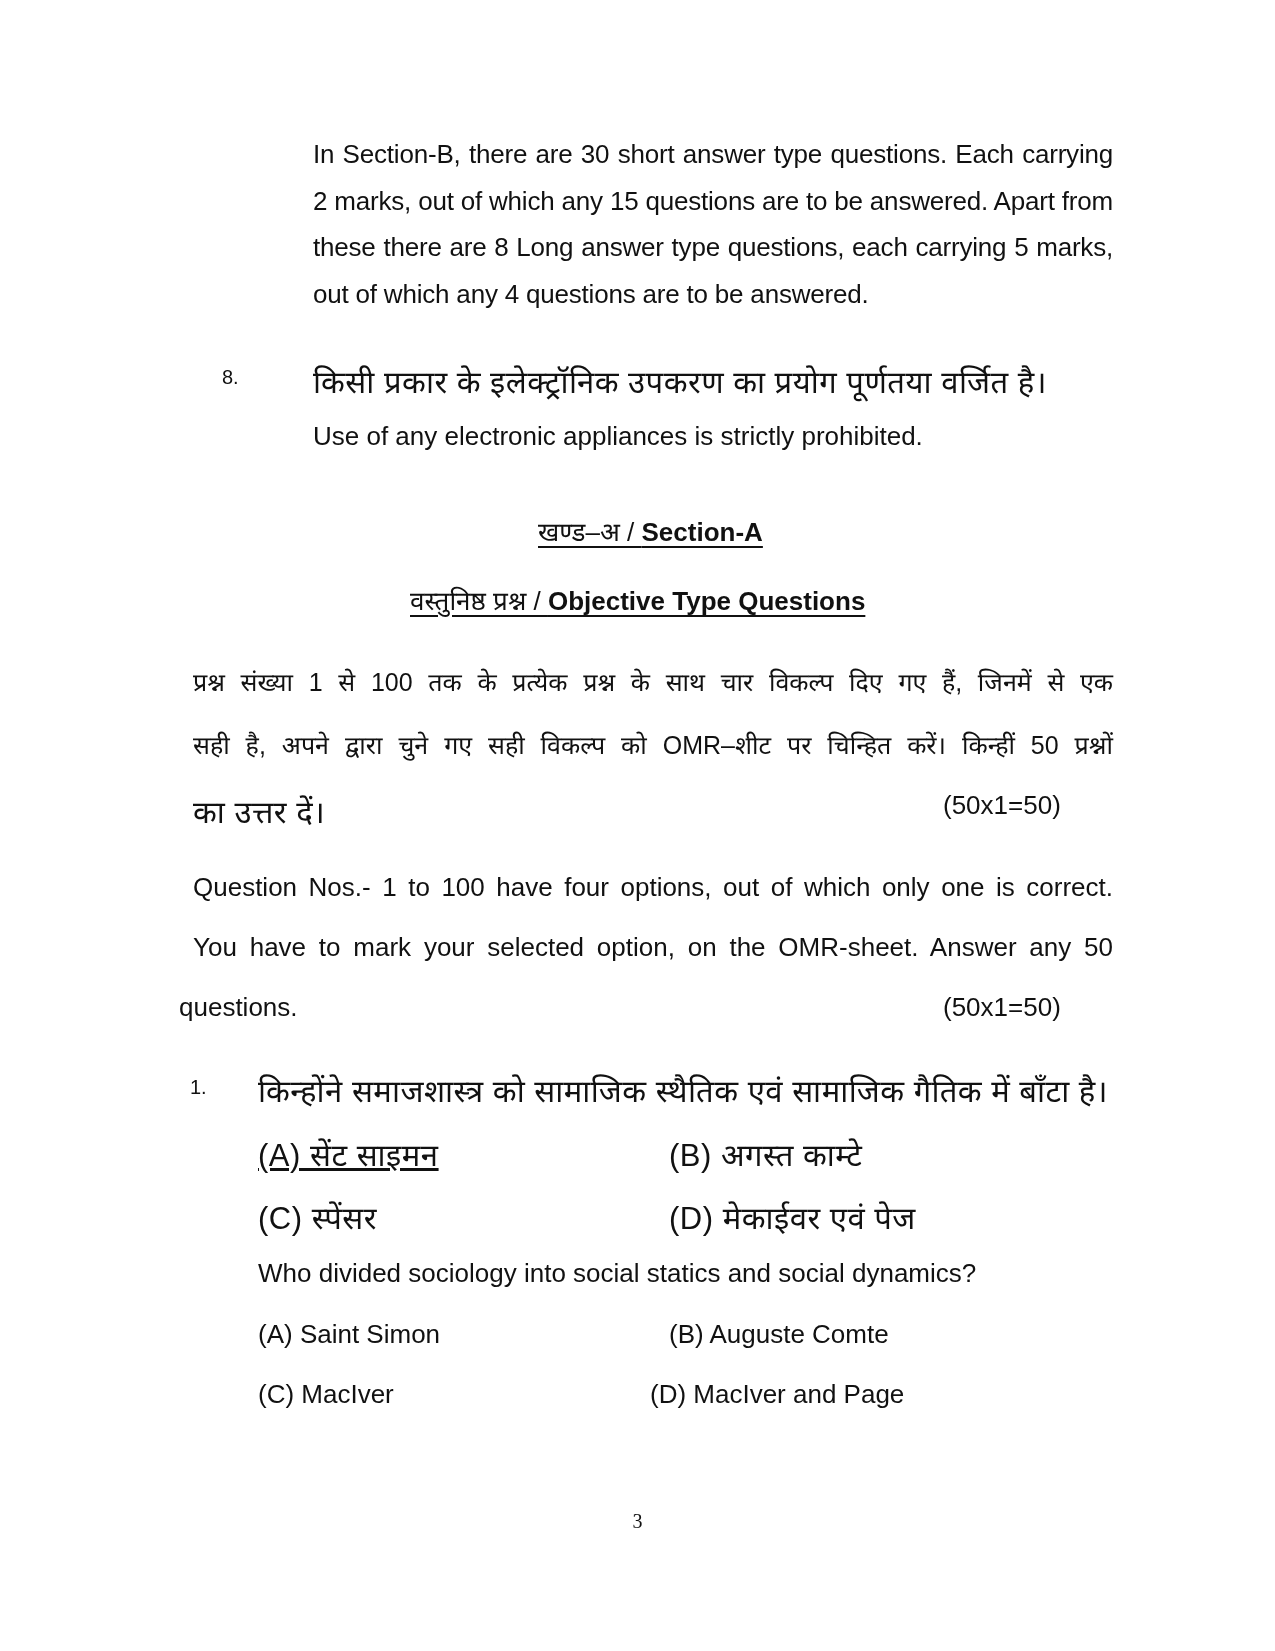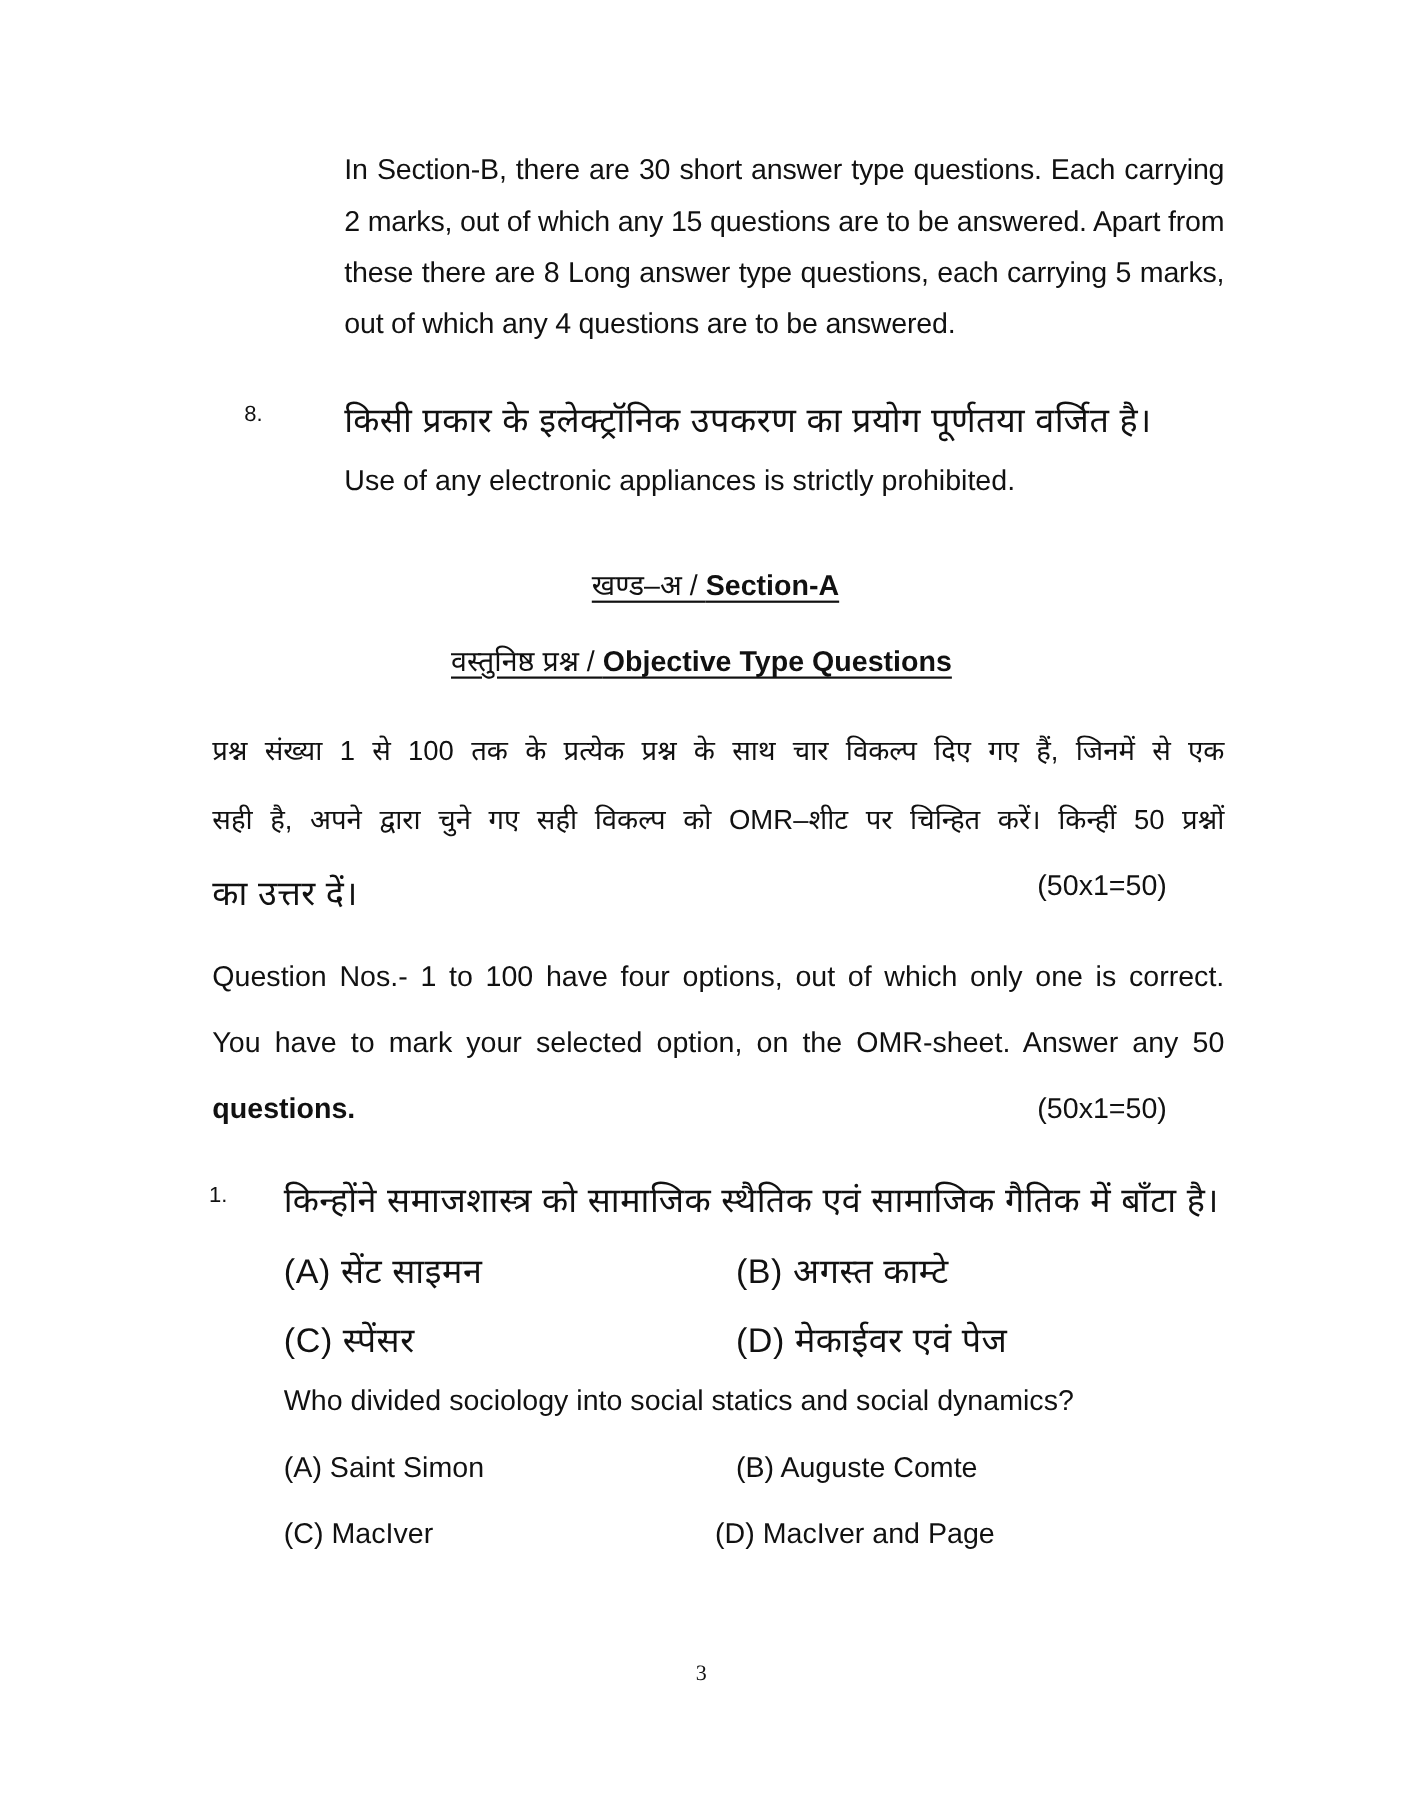--- a/index.html
+++ b/index.html
@@ -49,27 +49,27 @@
   <span class="hi-part">वस्तुनिष्ठ प्रश्न / </span><span>Objective Type Questions</span>
 </div>
 
 <div class="abs just" style="top:664px;">प्रश्न संख्या 1 से 100 तक के प्रत्येक प्रश्न के साथ चार विकल्प दिए गए हैं, जिनमें से एक</div>
 <div class="abs just" style="top:727px;">सही है, अपने द्वारा चुने गए सही विकल्प को OMR–शीट पर चिन्हित करें। किन्हीं 50 प्रश्नों</div>
 <div class="abs hi" style="left:193px; top:790px;">का उत्तर दें।</div>
 <div class="abs right-mark" style="left:943px; top:790px;">(50x1=50)</div>
 
 <div class="abs just" style="top:872px; font-size:26px;">Question Nos.- 1 to 100 have four options, out of which only one is correct.</div>
 <div class="abs just" style="top:932px; font-size:26px;">You have to mark your selected option, on the OMR-sheet. Answer any 50</div>
-<div class="abs line" style="left:193px; top:992px;font-weight:bold;">questions.</div>
+<div class="abs line" style="left:179px; top:992px;">questions.</div>
 <div class="abs right-mark" style="left:943px; top:992px;">(50x1=50)</div>
 
 <div class="abs num" style="left:190px; top:1076px;">1.</div>
 <div class="abs hi" style="left:258px; top:1069px;">किन्होंने समाजशास्त्र को सामाजिक स्थैतिक एवं सामाजिक गैतिक में बाँटा है।</div>
 
-<div class="abs hi" style="left:258px; top:1133px;">(A) सेंट साइमन</div>
+<div class="abs hi" style="left:258px; top:1133px;text-decoration:underline;">(A) सेंट साइमन</div>
 <div class="abs hi" style="left:669px; top:1133px;">(B) अगस्त काम्टे</div>
 <div class="abs hi" style="left:258px; top:1196px;">(C) स्पेंसर</div>
 <div class="abs hi" style="left:669px; top:1196px;">(D) मेकाईवर एवं पेज</div>
 
 <div class="abs line" style="left:258px; top:1258px;">Who divided sociology into social statics and social dynamics?</div>
 
 <div class="abs line" style="left:258px; top:1319px;">(A) Saint Simon</div>
 <div class="abs line" style="left:669px; top:1319px;">(B) Auguste Comte</div>
 <div class="abs line" style="left:258px; top:1379px;">(C) MacIver</div>
 <div class="abs line" style="left:650px; top:1379px;">(D) MacIver and Page</div>

